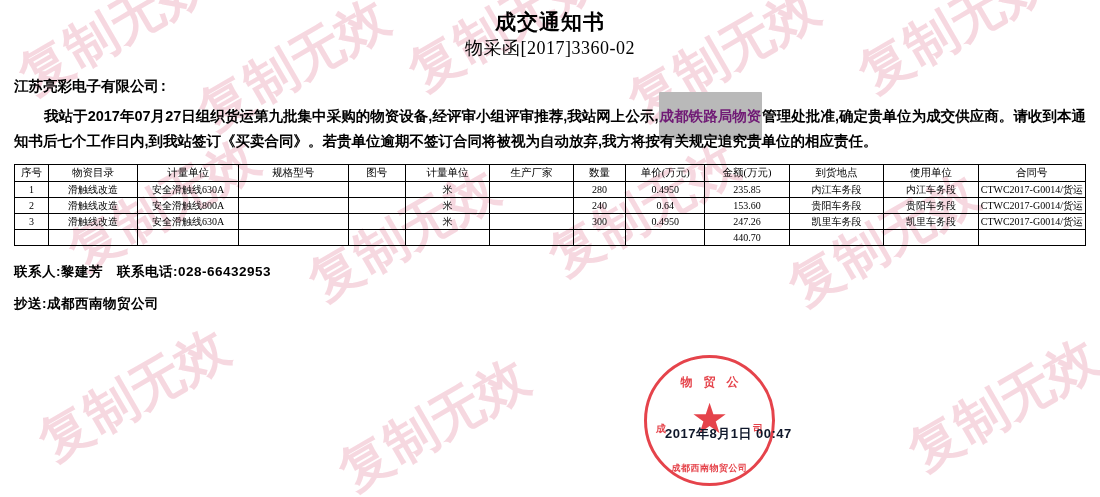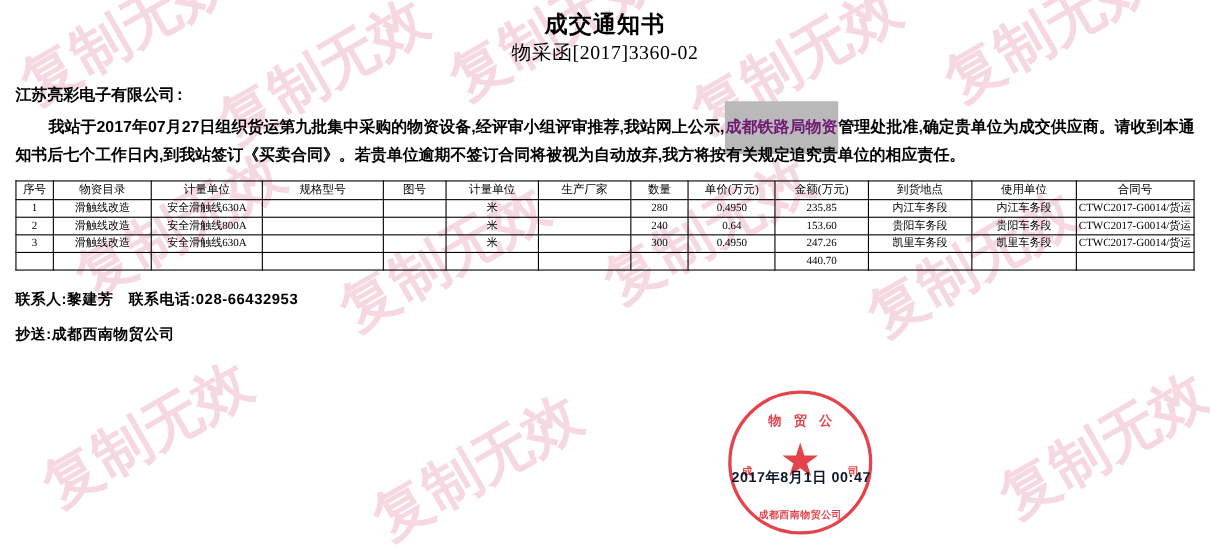--- a/index.html
+++ b/index.html
@@ -131,21 +131,21 @@
     margin-top: 14px;
     font-size: 13.5px;
     font-weight: bold;
     font-family: "Liberation Sans", sans-serif;
     letter-spacing: .5px;
   }
 
   
   .seal {
     position: absolute;
-    left: 662px;
+    left: 644px;
     top: 355px;
     width: 125px;
     height: 125px;
     border-radius: 50%;
     border: 3px solid #e01b24;
     z-index: 3;
     opacity: .82;
   }
   .seal .seal-star {
     position: absolute;

